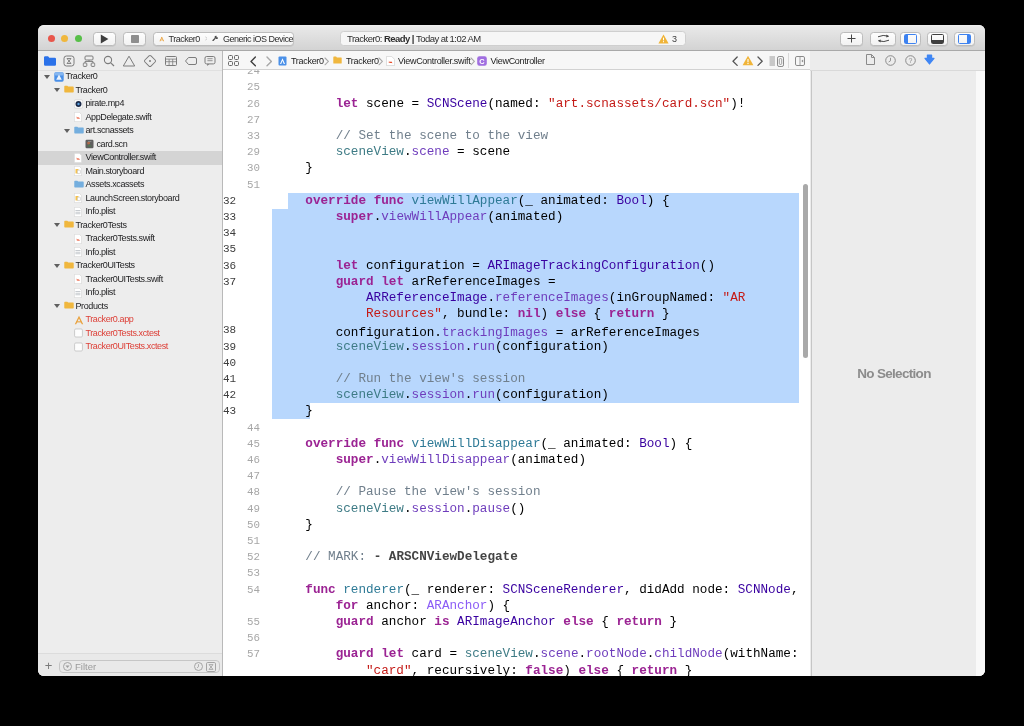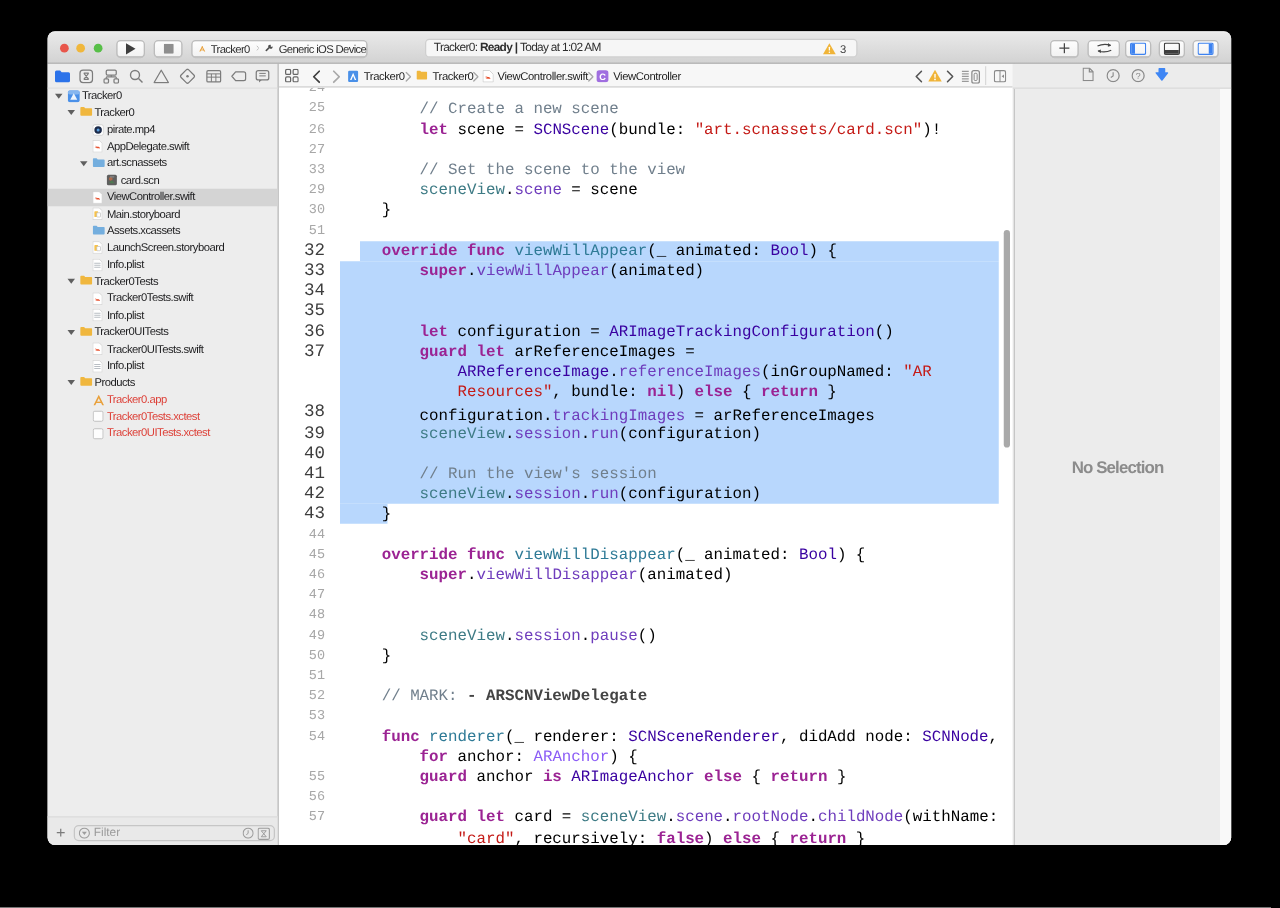--- a/index.html
+++ b/index.html
@@ -19,22 +19,22 @@
 .trow { position:absolute; font-size:9px; height:13.5px; line-height:13.7px; white-space:pre; letter-spacing:-0.4px; }
 #tree { position:absolute; left:0; top:0; width:184px; height:651px; }
 #jbar { position:absolute; left:185px; top:26px; width:587px; height:18.5px; background:#f7f7f7;
          border-bottom:1px solid #d2d2d2; box-sizing:border-box; }
 .bc { position:absolute; top:29.5px; font-size:9px; color:#1c1c1c; height:12px; line-height:12px; letter-spacing:-0.3px; }
 #ed { position:absolute; left:185px; top:44.5px; width:587px; bottom:0; background:#fff; overflow:hidden; }
 #edin { position:absolute; left:-185px; top:-44.5px; width:948px; height:651px; }
 .sel { position:absolute; background:#b8d7fd; }
 .ln { position:absolute; left:185px; width:37px; text-align:right; font-family:"Liberation Mono",monospace;
        font-size:10.8px; line-height:16.2px; height:16.2px; color:#a7a7a7; }
-.lnd { position:absolute; left:185px; width:37px; text-align:right; font-family:"Liberation Mono",monospace;
-        font-size:14px; line-height:16.2px; height:16.2px; color:#3d3d3d; }
+.lnd { position:absolute; left:185px; width:37px; font-family:"Liberation Mono",monospace;
+        font-size:11px; line-height:16.2px; height:16.2px; color:#3d3d3d; }
 .cl { position:absolute; left:237px; font-family:"Liberation Mono",monospace; font-size:12.65px;
        line-height:16.2px; height:16.2px; white-space:pre; }
 #util { position:absolute; left:773px; top:26px; right:0; bottom:0; background:#ececec;
          border-left:1px solid #c6c6c6; box-sizing:border-box; }
 #utilbar { position:absolute; left:772px; top:26px; right:0; height:19.5px; border-bottom:1px solid #d9d9d9;
             background:#ececec; box-sizing:border-box; }
 #scrl { position:absolute; left:765px; top:159px; width:5px; height:174px; background:#a9a9a9; border-radius:2.5px; }
 #wstrip { position:absolute; right:0; top:45.5px; width:9px; bottom:0; background:#f9f9f9; }
 #fbar { position:absolute; left:0; bottom:0; width:184px; height:23px; background:#e9e9e9; border-top:1px solid #dcdcdc; box-sizing:border-box; }
 </style></head>
@@ -59,23 +59,22 @@
         <path d="M3.4 1 L7.6 1 L7.6 4.3 L10 4.3 L5.5 10 L1 4.3 L3.4 4.3 Z" fill="#3f86f4" stroke="#3f86f4" stroke-width="1.2" stroke-linejoin="round"></path>
       </svg></div>
 <div style="position:absolute;left:790px;top:341px;width:132px;height:15px;font-size:13.5px;letter-spacing:-0.7px;font-weight:600;color:#8c8c8c;text-align:center;left:773px;width:166px">No Selection</div>
   <div id="ed">
       <div id="edin">
 <div class="sel" style="left:250px;top:167.7px;width:511px;height:16.2px"></div>
 <div class="sel" style="left:234px;top:183.9px;width:527px;height:194.4px"></div>
 <div class="sel" style="left:234px;top:378.3px;width:38px;height:16.2px"></div>
 <div class="ln" style="top:38.1px">24</div>
 <div class="ln" style="top:54.3px">25</div>
-<div class="cl" style="top:54.3px"><span style="color:#000000">        </span><span style="color:#707f8c">// Create a new scene</span></div>
 <div class="ln" style="top:70.5px">26</div>
-<div class="cl" style="top:70.5px"><span style="color:#000000">        </span><span style="color:#9b2393;font-weight:bold">let</span><span style="color:#000000"> scene = </span><span style="color:#3900a0">SCNScene</span><span style="color:#000000">(bundle: </span><span style="color:#c41a16">"art.scnassets/card.scn"</span><span style="color:#000000">)!</span></div>
+<div class="cl" style="top:70.5px"><span style="color:#000000">        </span><span style="color:#9b2393;font-weight:bold">let</span><span style="color:#000000"> scene = </span><span style="color:#3900a0">SCNScene</span><span style="color:#000000">(named: </span><span style="color:#c41a16">"art.scnassets/card.scn"</span><span style="color:#000000">)!</span></div>
 <div class="ln" style="top:86.7px">27</div>
 <div class="ln" style="top:102.9px">33</div>
 <div class="cl" style="top:102.9px"><span style="color:#000000">        </span><span style="color:#707f8c">// Set the scene to the view</span></div>
 <div class="ln" style="top:119.1px">29</div>
 <div class="cl" style="top:119.1px"><span style="color:#000000">        </span><span style="color:#3e7b85">sceneView</span><span style="color:#000000">.</span><span style="color:#6e3cbc">scene</span><span style="color:#000000"> = scene</span></div>
 <div class="ln" style="top:135.3px">30</div>
 <div class="cl" style="top:135.3px"><span style="color:#000000">    </span><span style="color:#000000">}</span></div>
 <div class="ln" style="top:151.5px">51</div>
 <div class="lnd" style="top:167.7px">32</div>
 <div class="cl" style="top:167.7px"><span style="color:#000000">    </span><span style="color:#9b2393;font-weight:bold">override</span><span style="color:#000000"> </span><span style="color:#9b2393;font-weight:bold">func</span><span style="color:#000000"> </span><span style="color:#2e7a96">viewWillAppear</span><span style="color:#000000">(_ animated: </span><span style="color:#3900a0">Bool</span><span style="color:#000000">) {</span></div>
@@ -101,20 +100,21 @@
 <div class="cl" style="top:362.1px"><span style="color:#000000">        </span><span style="color:#3e7b85">sceneView</span><span style="color:#000000">.</span><span style="color:#6e3cbc">session</span><span style="color:#000000">.</span><span style="color:#6e3cbc">run</span><span style="color:#000000">(configuration)</span></div>
 <div class="lnd" style="top:378.3px">43</div>
 <div class="cl" style="top:378.3px"><span style="color:#000000">    </span><span style="color:#000000">}</span></div>
 <div class="ln" style="top:394.5px">44</div>
 <div class="ln" style="top:410.7px">45</div>
 <div class="cl" style="top:410.7px"><span style="color:#000000">    </span><span style="color:#9b2393;font-weight:bold">override</span><span style="color:#000000"> </span><span style="color:#9b2393;font-weight:bold">func</span><span style="color:#000000"> </span><span style="color:#2e7a96">viewWillDisappear</span><span style="color:#000000">(_ animated: </span><span style="color:#3900a0">Bool</span><span style="color:#000000">) {</span></div>
 <div class="ln" style="top:426.9px">46</div>
 <div class="cl" style="top:426.9px"><span style="color:#000000">        </span><span style="color:#9b2393;font-weight:bold">super</span><span style="color:#000000">.</span><span style="color:#6e3cbc">viewWillDisappear</span><span style="color:#000000">(animated)</span></div>
 <div class="ln" style="top:443.1px">47</div>
 <div class="ln" style="top:459.3px">48</div>
+<div class="cl" style="top:459.3px"><span style="color:#000000">        </span><span style="color:#707f8c">// Pause the view's session</span></div>
 <div class="ln" style="top:475.5px">49</div>
 <div class="cl" style="top:475.5px"><span style="color:#000000">        </span><span style="color:#3e7b85">sceneView</span><span style="color:#000000">.</span><span style="color:#6e3cbc">session</span><span style="color:#000000">.</span><span style="color:#6e3cbc">pause</span><span style="color:#000000">()</span></div>
 <div class="ln" style="top:491.7px">50</div>
 <div class="cl" style="top:491.7px"><span style="color:#000000">    </span><span style="color:#000000">}</span></div>
 <div class="ln" style="top:507.9px">51</div>
 <div class="ln" style="top:524.1px">52</div>
 <div class="cl" style="top:524.1px"><span style="color:#000000">    </span><span style="color:#707f8c">// MARK: </span><span style="color:#444444;font-weight:bold">- ARSCNViewDelegate</span></div>
 <div class="ln" style="top:540.3px">53</div>
 <div class="ln" style="top:556.5px">54</div>
 <div class="cl" style="top:556.5px"><span style="color:#000000">    </span><span style="color:#9b2393;font-weight:bold">func</span><span style="color:#000000"> </span><span style="color:#2e7a96">renderer</span><span style="color:#000000">(_ renderer: </span><span style="color:#3900a0">SCNSceneRenderer</span><span style="color:#000000">, didAdd node: </span><span style="color:#3900a0">SCNNode</span><span style="color:#000000">,</span></div>

